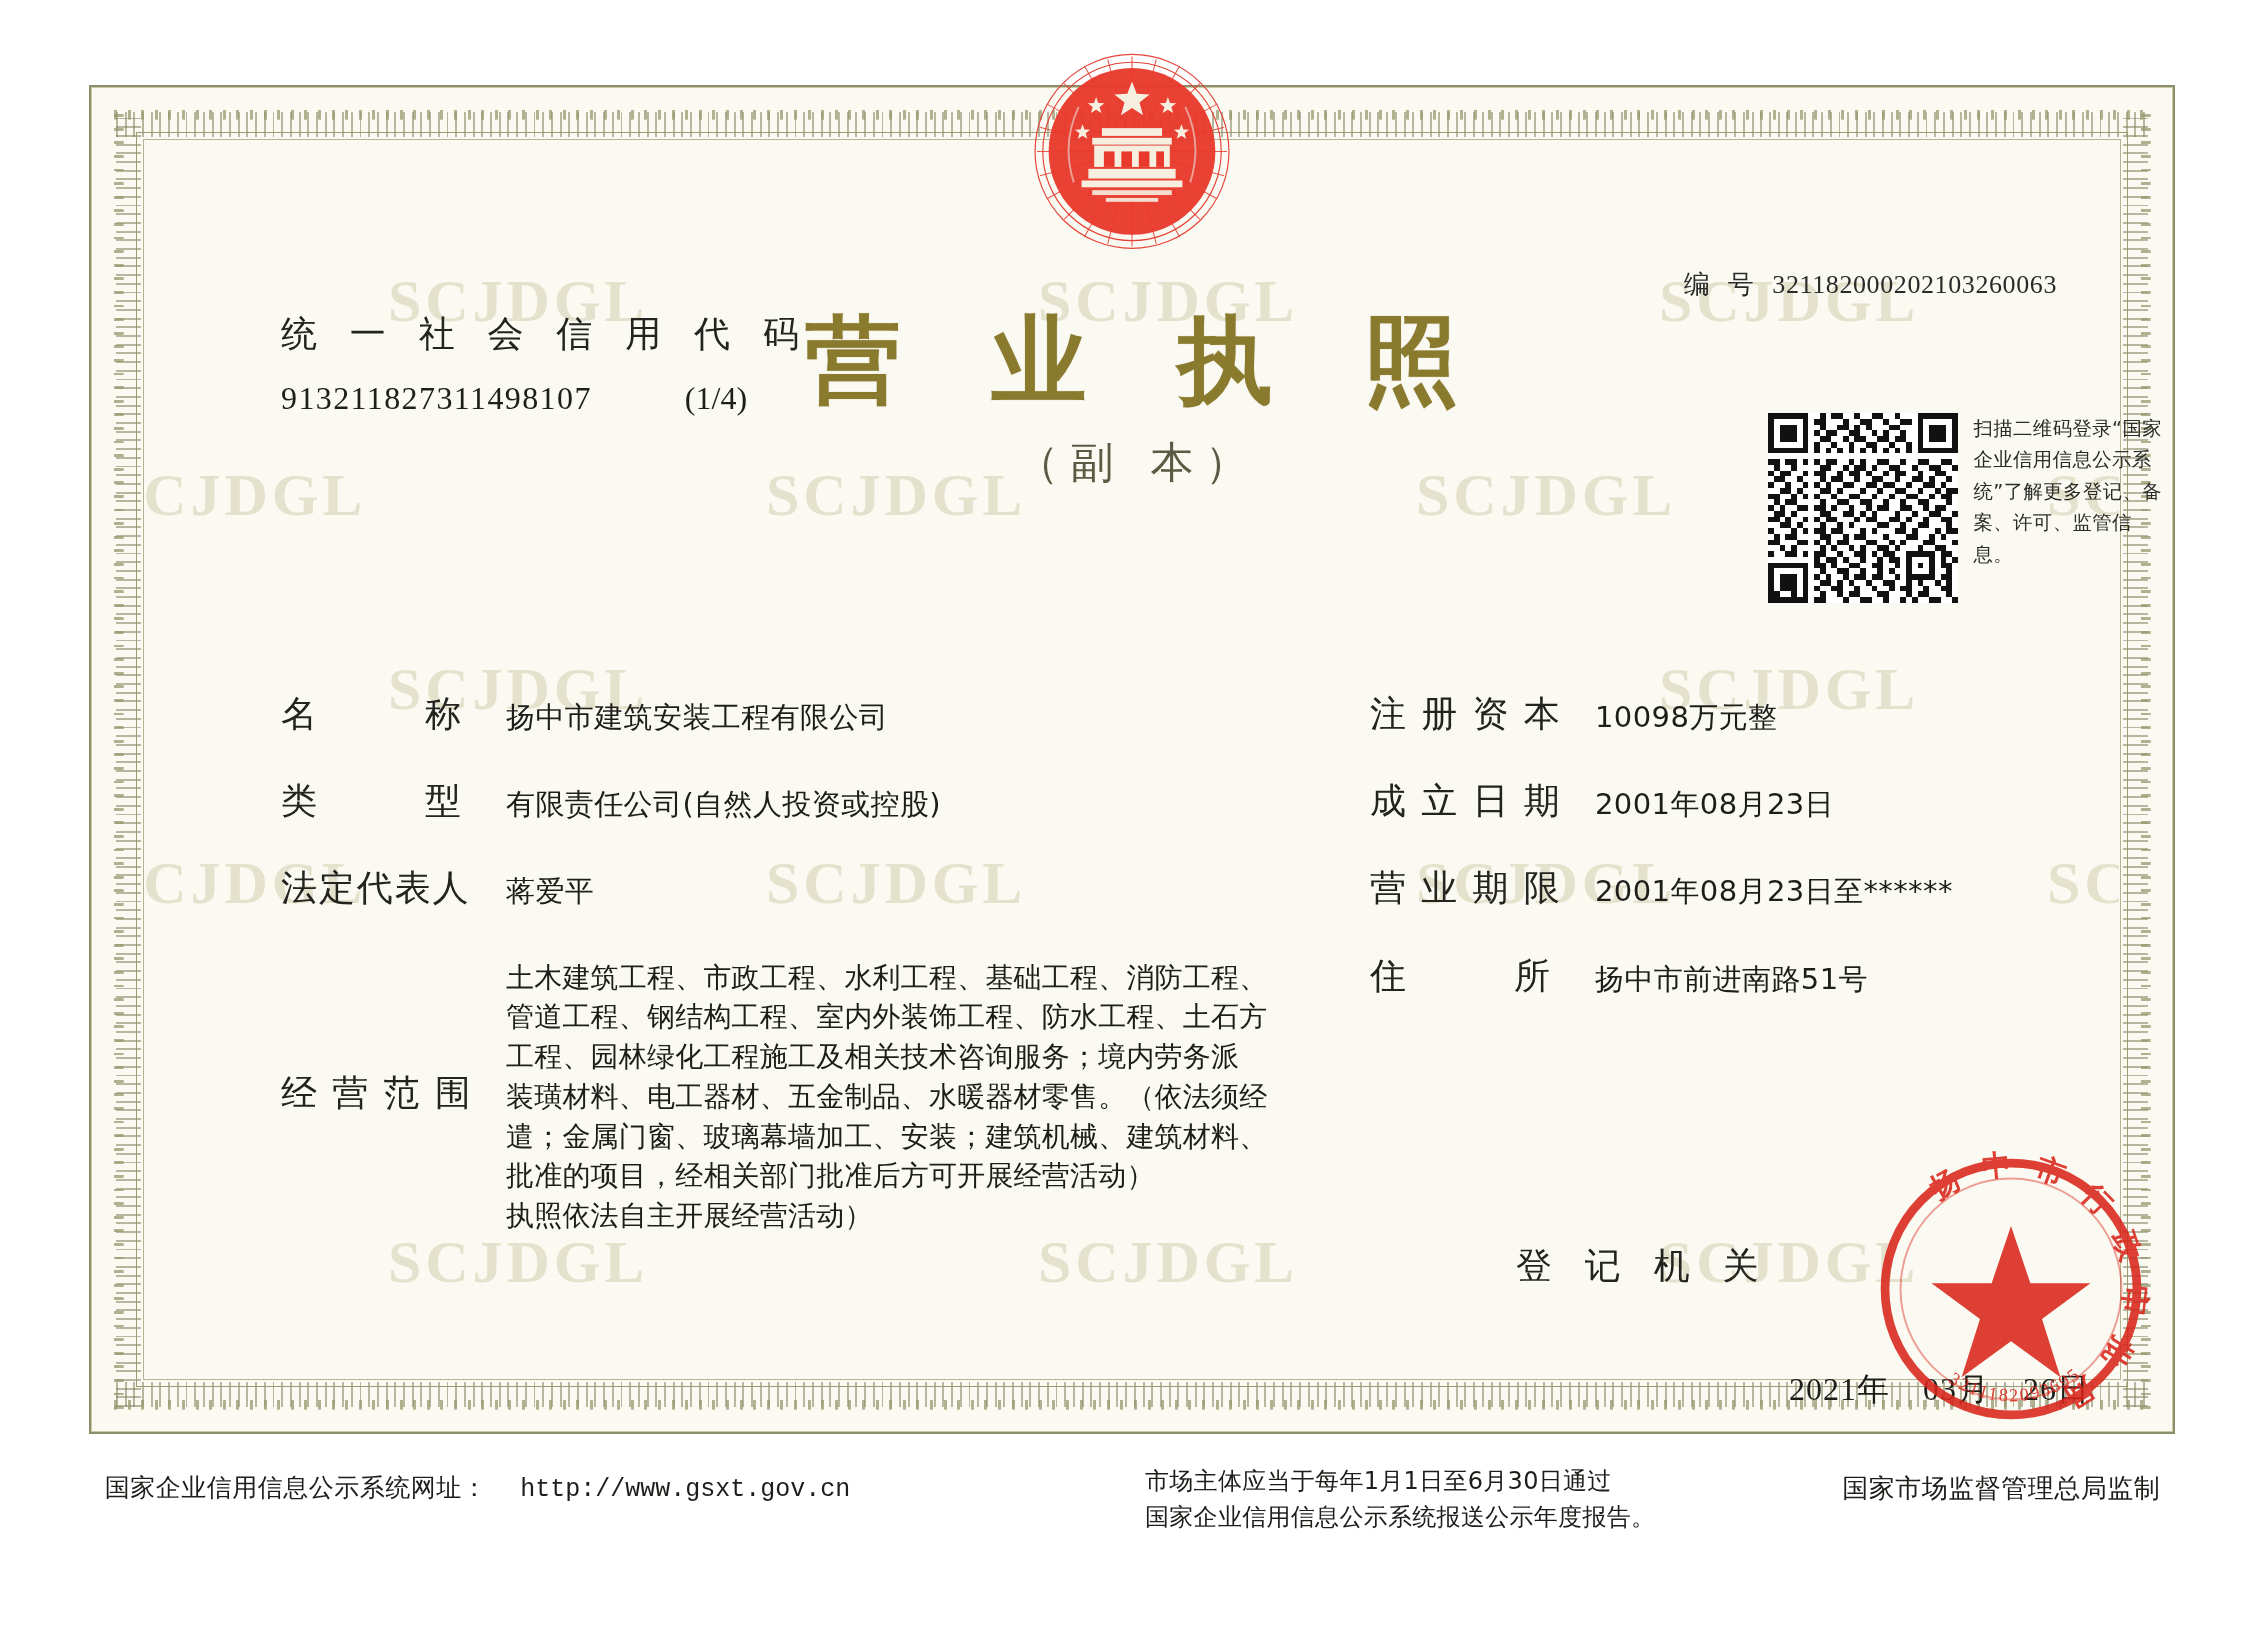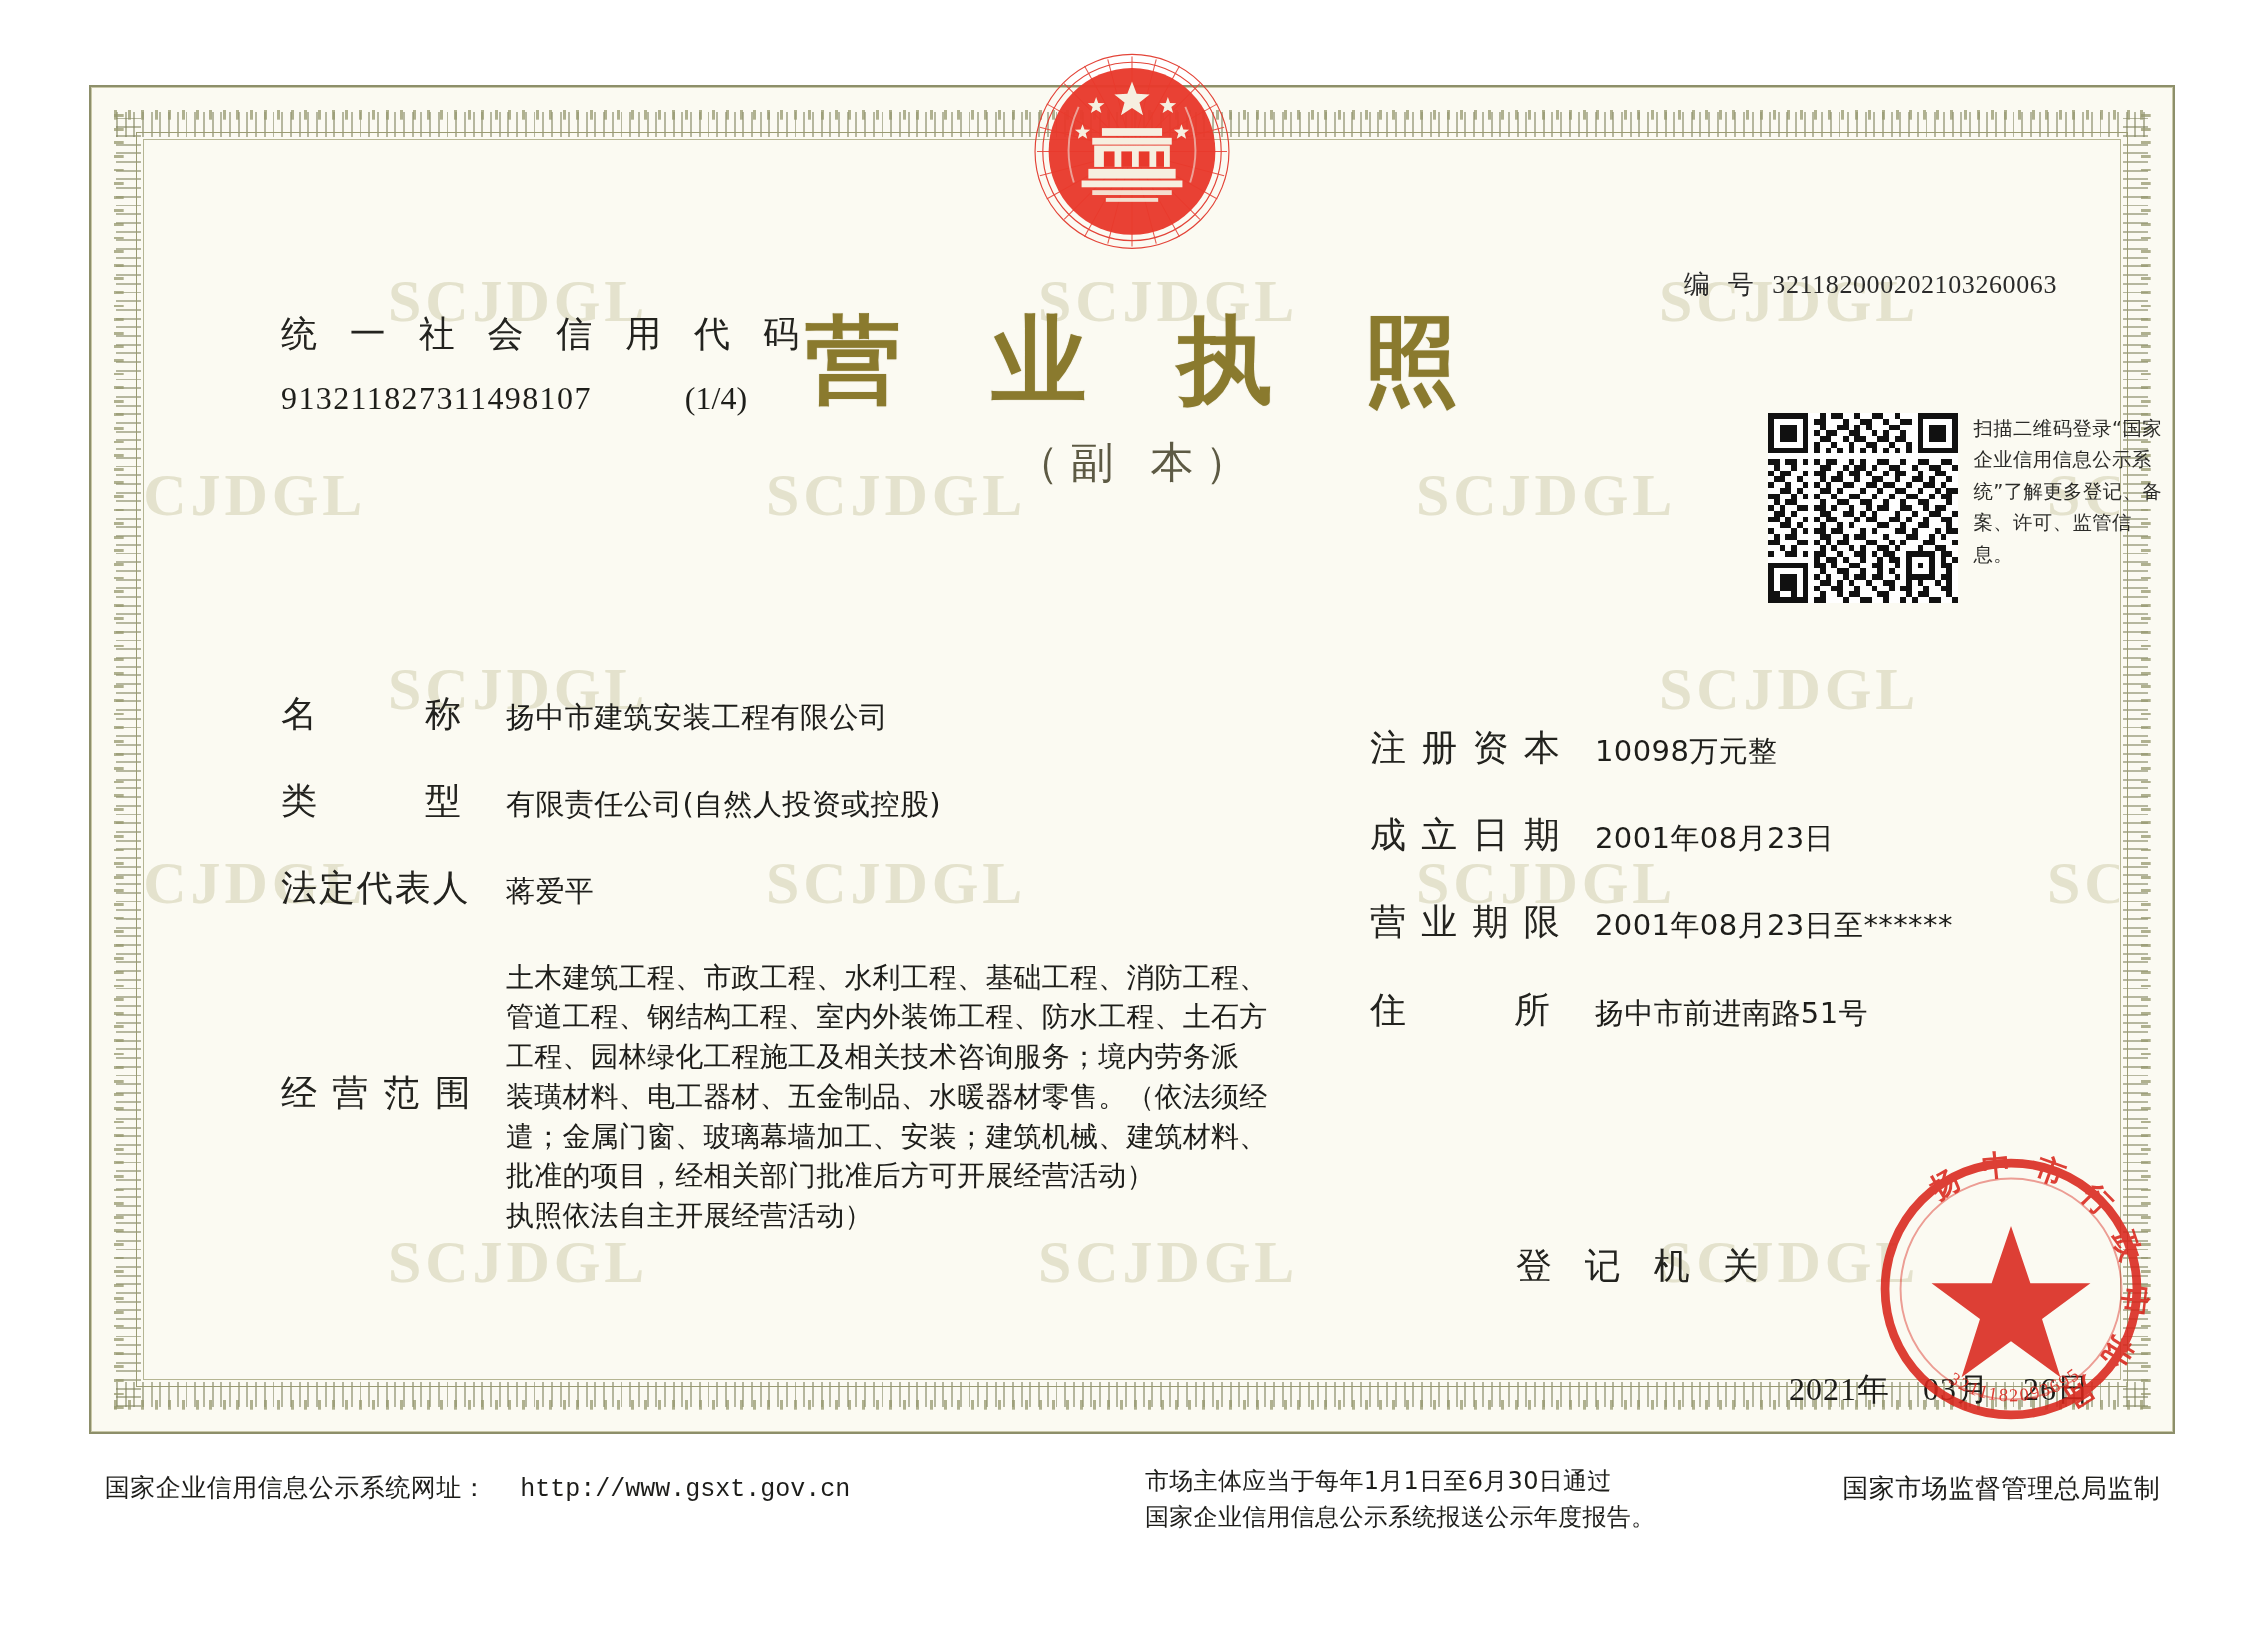--- a/index.html
+++ b/index.html
@@ -213,21 +213,21 @@
   
   .fields-left {
     position: absolute;
     left: 190px;
     top: 602px;
     width: 970px;
   }
   .fields-right {
     position: absolute;
     left: 1279px;
-    top: 636px;
+    top: 602px;
     width: 737px;
   }
   .field {
     display: flex;
     align-items: center;
     margin-bottom: 37px;
   }
   .field-label {
     flex: 0 0 auto;
     width: 225px;

